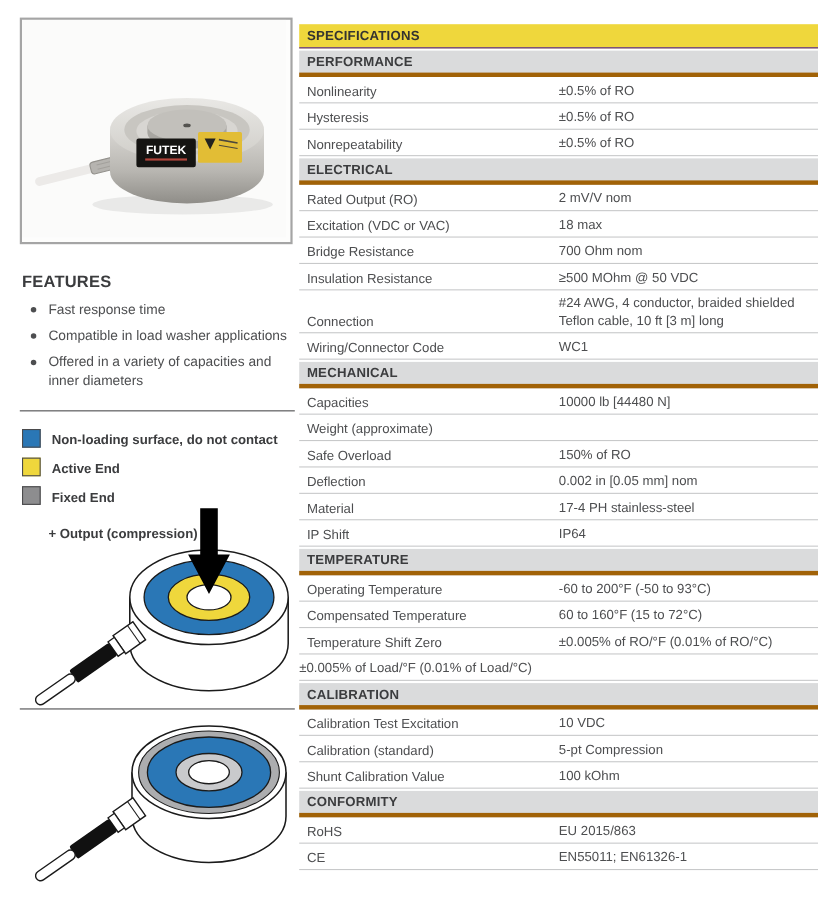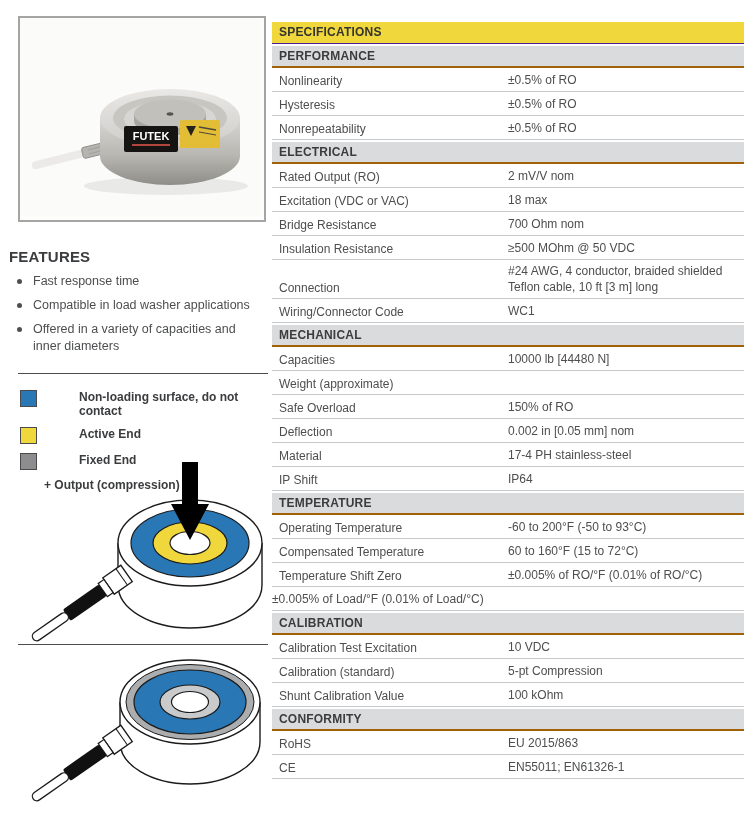--- a/index.html
+++ b/index.html
@@ -6,55 +6,55 @@
   body{
     width:744px;height:815px;position:relative;background:#fff;
     font-family:"Liberation Sans", sans-serif;color:#4d4e50;
     -webkit-font-smoothing:antialiased;overflow:hidden;
   }
   
   .photo-box{
     position:absolute;left:18px;top:16px;width:244px;height:202px;
     border:2px solid #a5a5a5;background:#fdfdfc;
   }
-  .features{position:absolute;left:7px;top:248px;width:252px;}
+  .features{position:absolute;left:18px;top:248px;width:252px;}
   .features h3{
     margin:0 0 8px 2px;font-size:15px;font-weight:bold;color:#3b3c3e;letter-spacing:.2px;
   }
   .features ul{margin:0;padding:0 0 0 10px;list-style:none;}
   .features li{
     position:relative;padding-left:16px;margin-bottom:6px;
     font-size:12.5px;line-height:1.42;color:#4d4e50;
   }
   .features li::before{
     content:"";position:absolute;left:0;top:6px;width:5px;height:5px;border-radius:50%;background:#4d4e50;
   }
   .rule{position:absolute;left:18px;width:250px;border-top:1.5px solid #4c4c4e;}
   .rule-1{top:373px;}
   .rule-2{top:644px;}
   .legend{position:absolute;left:20px;top:390px;width:248px;}
-  .legend-item{display:flex;align-items:flex-start;margin-bottom:9px;gap:32px;}
+  .legend-item{display:flex;align-items:flex-end;margin-bottom:9px;}
   .swatch{
     width:17px;height:17px;border:1.8px solid #4a4a4c;margin-right:10px;flex:0 0 auto;box-sizing:border-box;
   }
   .legend-label{font-size:12px;font-weight:bold;color:#3b3c3e;}
   .output-label{
     position:absolute;left:44px;top:478px;font-size:12px;font-weight:bold;color:#3b3c3e;
   }
   .diagram{position:absolute;left:18px;width:250px;}
   #diagram-active{top:458px;height:186px;}
   #diagram-fixed{top:650px;height:162px;}
   
   .spec-table{position:absolute;left:272px;top:22px;width:472px;}
   .spec-title{
     height:21px;line-height:21px;background:#efd73c;border-bottom:1px solid #4c1d95;
     font-size:12px;font-weight:bold;color:#343430;padding-left:7px;letter-spacing:.2px;
   }
   .sec-header{
-    height:20px;line-height:20px;background:#dadbdc;border-bottom:2px solid #a16207;
+    height:20px;line-height:20px;background:#dadbdc;border-bottom:4px solid #a16207;
     margin-top:2px;font-size:12px;font-weight:bold;color:#3b3c3e;padding-left:7px;letter-spacing:.2px;
   }
   .spec-row{
     display:flex;align-items:flex-end;min-height:23px;border-bottom:1px solid #c8c9ca;
     font-size:12px;color:#4d4e50;
   }
   .spec-label{flex:0 0 50%;box-sizing:border-box;padding:3px 4px 3px 7px;}
   .spec-value{flex:1;box-sizing:border-box;padding:3px 16px 3px 0;line-height:1.35;}
 </style>
 </head>

